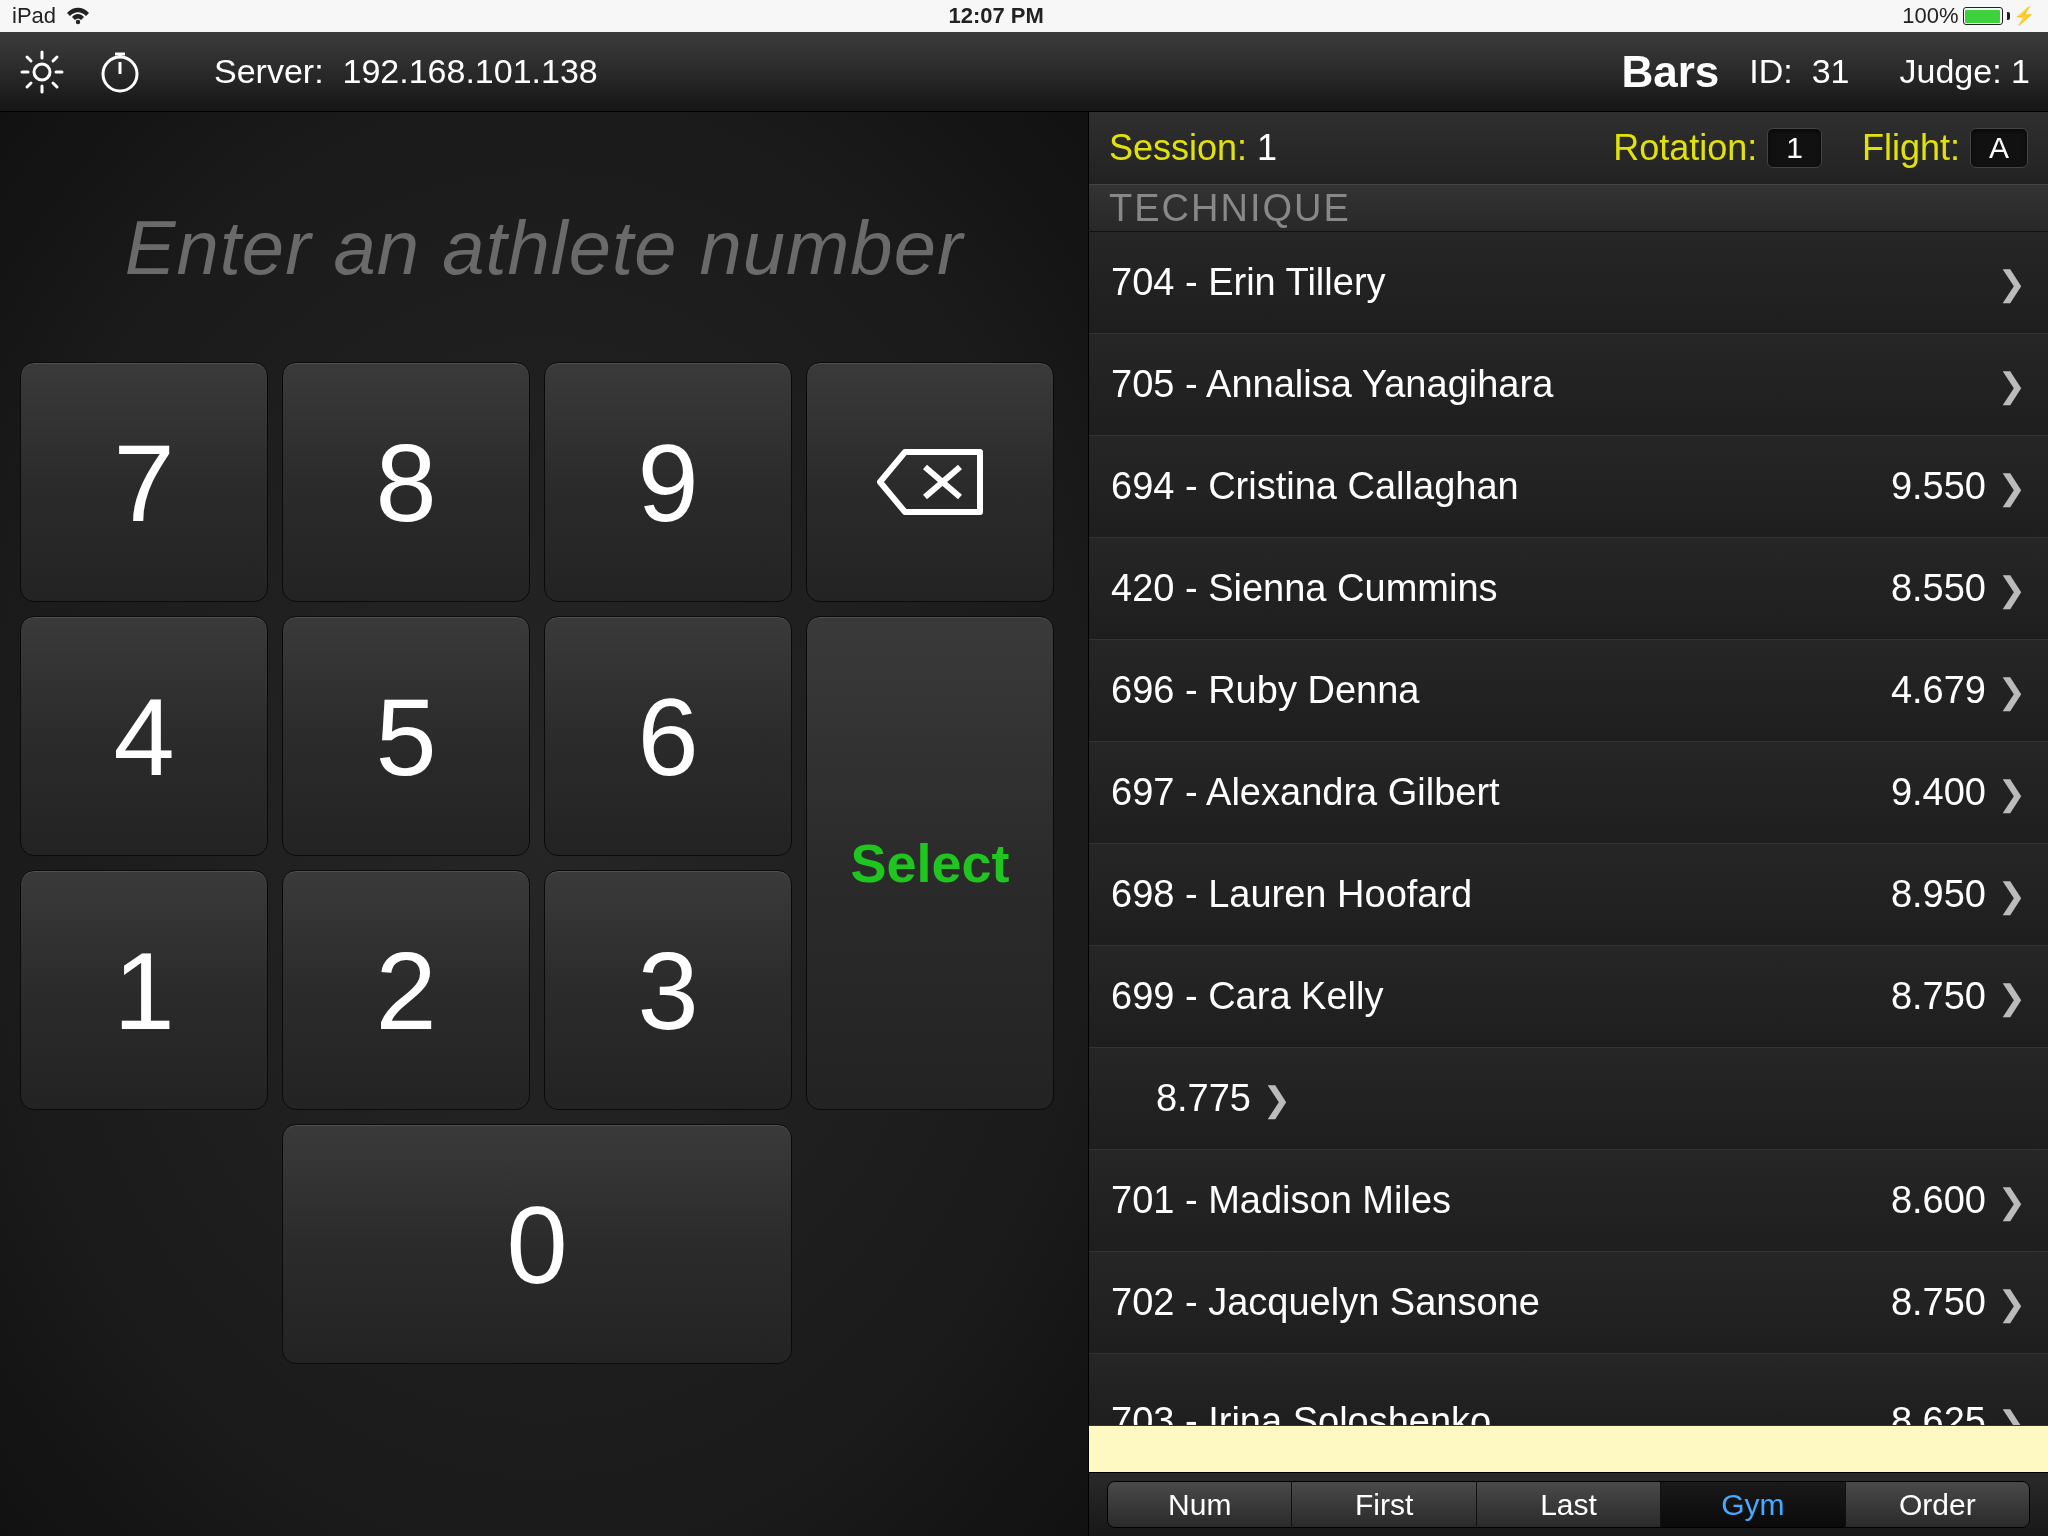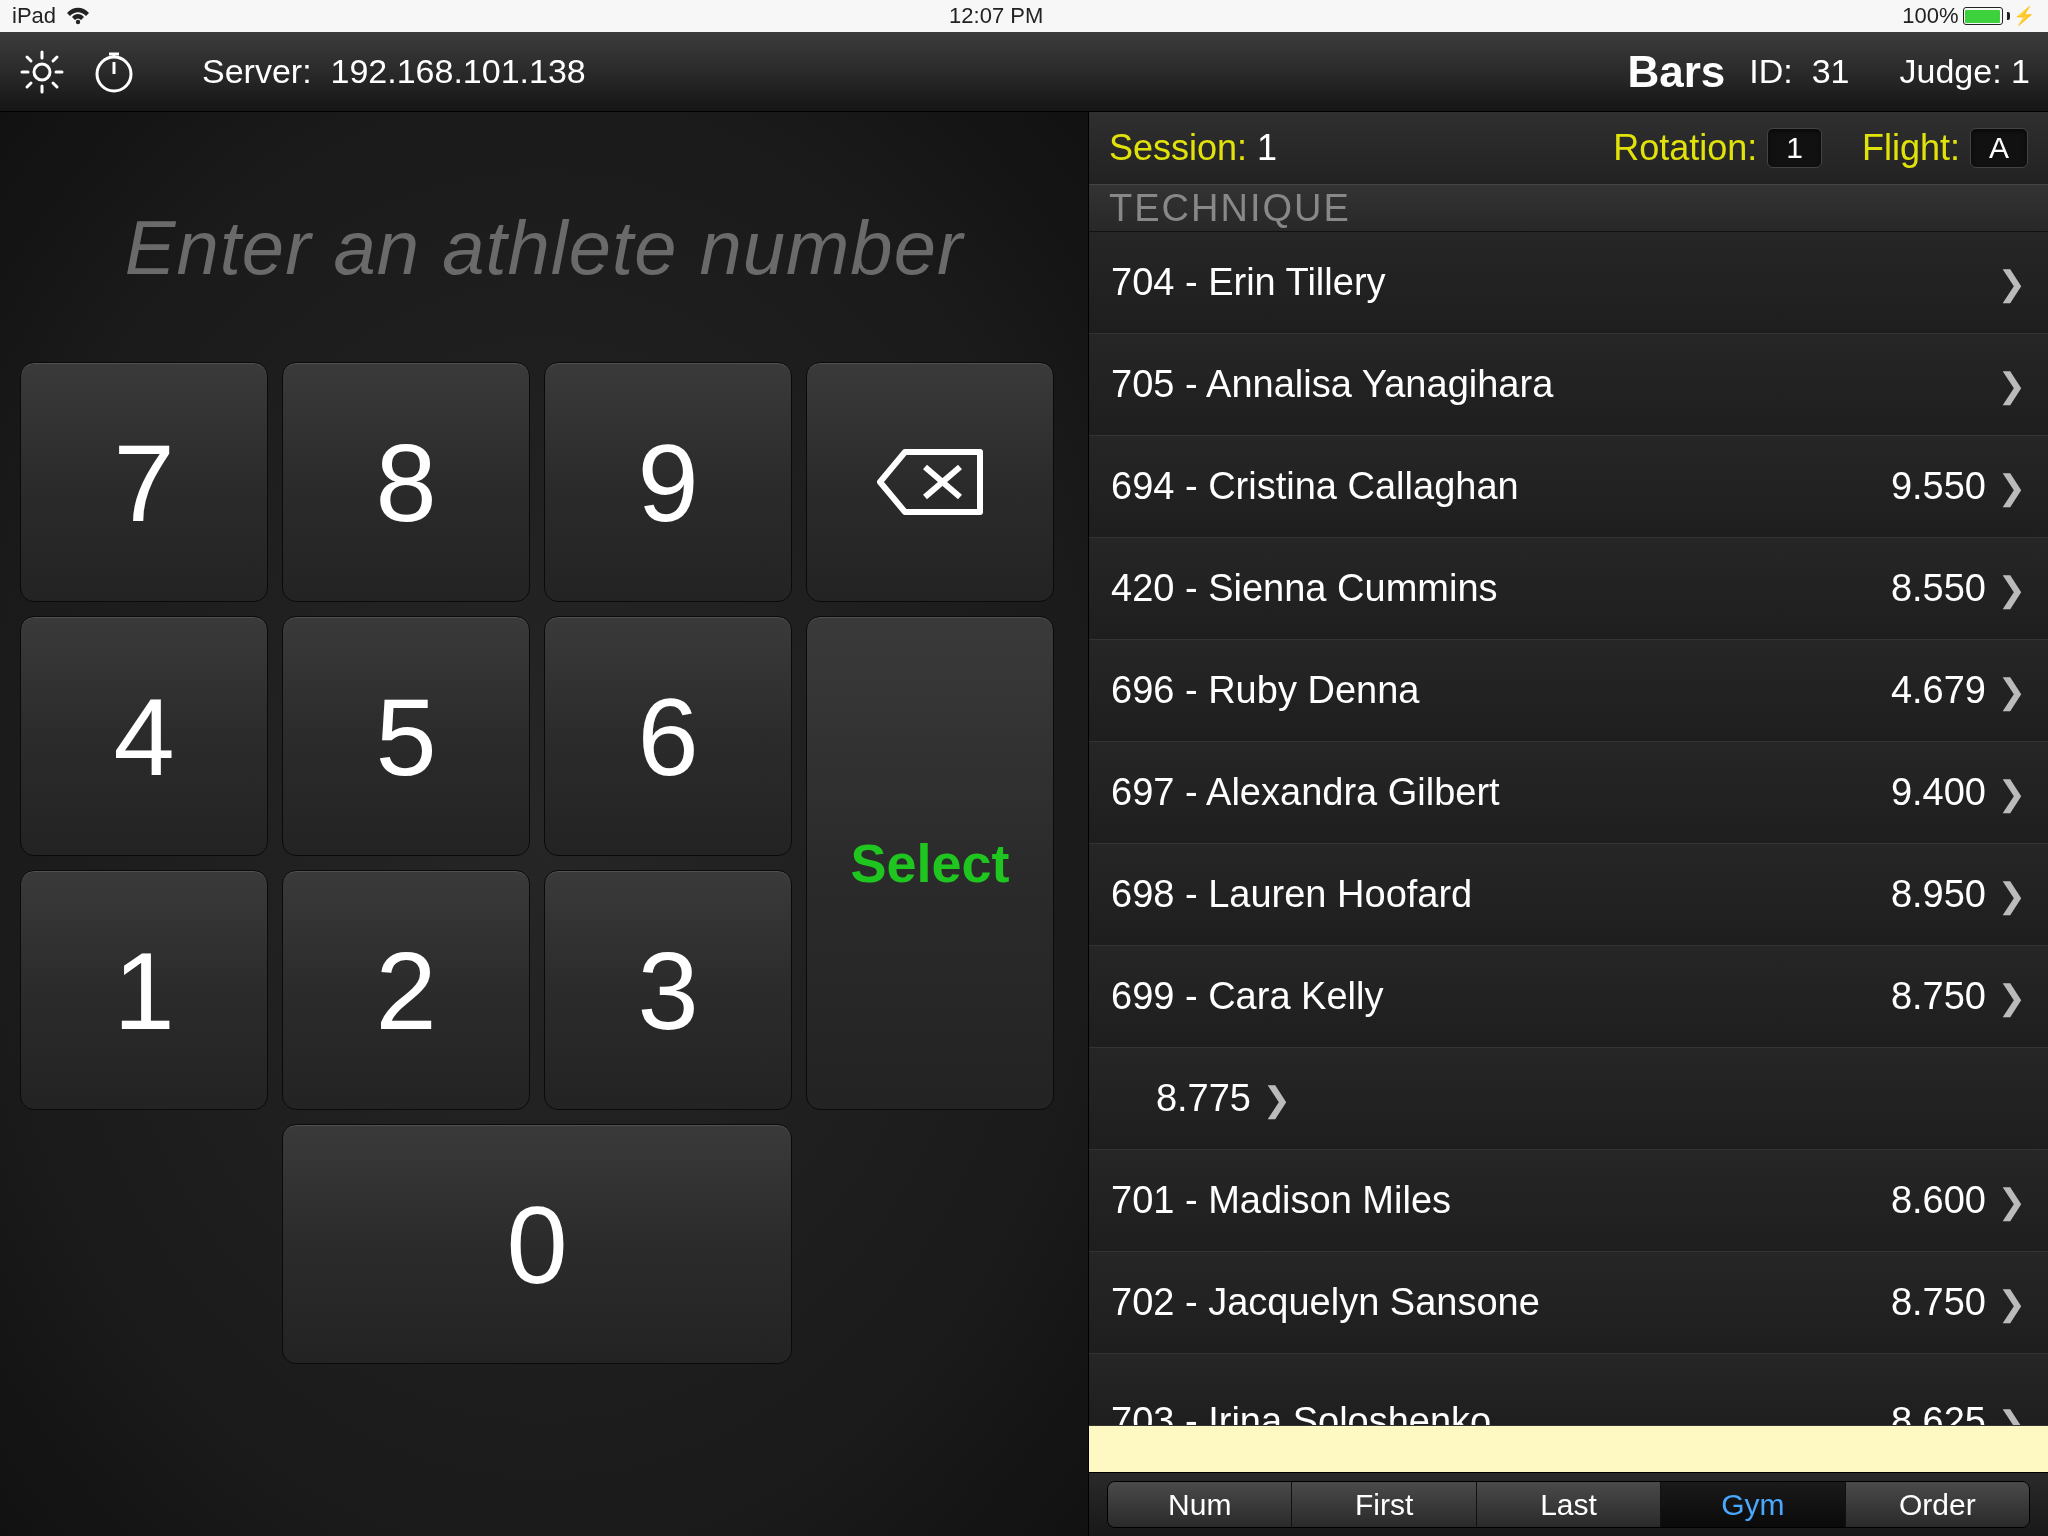--- a/index.html
+++ b/index.html
@@ -6,35 +6,35 @@
   html, body { width: 2048px; height: 1536px; background: #000; overflow: hidden; }
 
   
   .status-bar {
     height: 32px; width: 100%;
     background: #f7f7f7;
     display: flex; align-items: center; justify-content: space-between;
     padding: 0 12px; font-size: 22px; color: #222;
   }
   .status-left, .status-right { display: flex; align-items: center; gap: 10px; }
-  .status-center { font-weight: 400; }
+  .status-center { font-weight: 700; }
   .wifi-icon { width: 24px; height: 18px; }
   .battery { display: flex; align-items: center; gap: 4px; }
   .battery-body { width: 40px; height: 18px; border: 1.5px solid #222; border-radius: 3px; position: relative; }
   .battery-fill { position: absolute; inset: 1.5px; background: #3dd13d; border-radius: 1px; }
   .battery-cap { width: 3px; height: 8px; background: #222; border-radius: 0 2px 2px 0; }
   .bolt { font-size: 18px; }
 
   
   .app-header {
     height: 80px; width: 100%;
     background: linear-gradient(to bottom, #3c3c3c 0%, #2a2a2a 50%, #151515 100%);
     border-bottom: 1px solid #000;
     display: flex; align-items: center; color: #fff;
-    padding: 0 18px; gap: 24px;
+    padding: 0 18px; gap: 30px;
     font-size: 34px;
   }
   .hdr-icon { width: 48px; height: 48px; display:flex; align-items:center; justify-content:center; color:#fff; }
   .hdr-server { font-size: 34px; flex: 0 0 auto; margin-left: 40px;}
   .hdr-title { flex: 1; text-align: right; font-weight: 700; font-size: 44px; }
   .hdr-right { display: flex; gap: 50px; font-size: 34px; }
 
   
   .content { display: flex; height: calc(1536px - 32px - 80px); }
 

